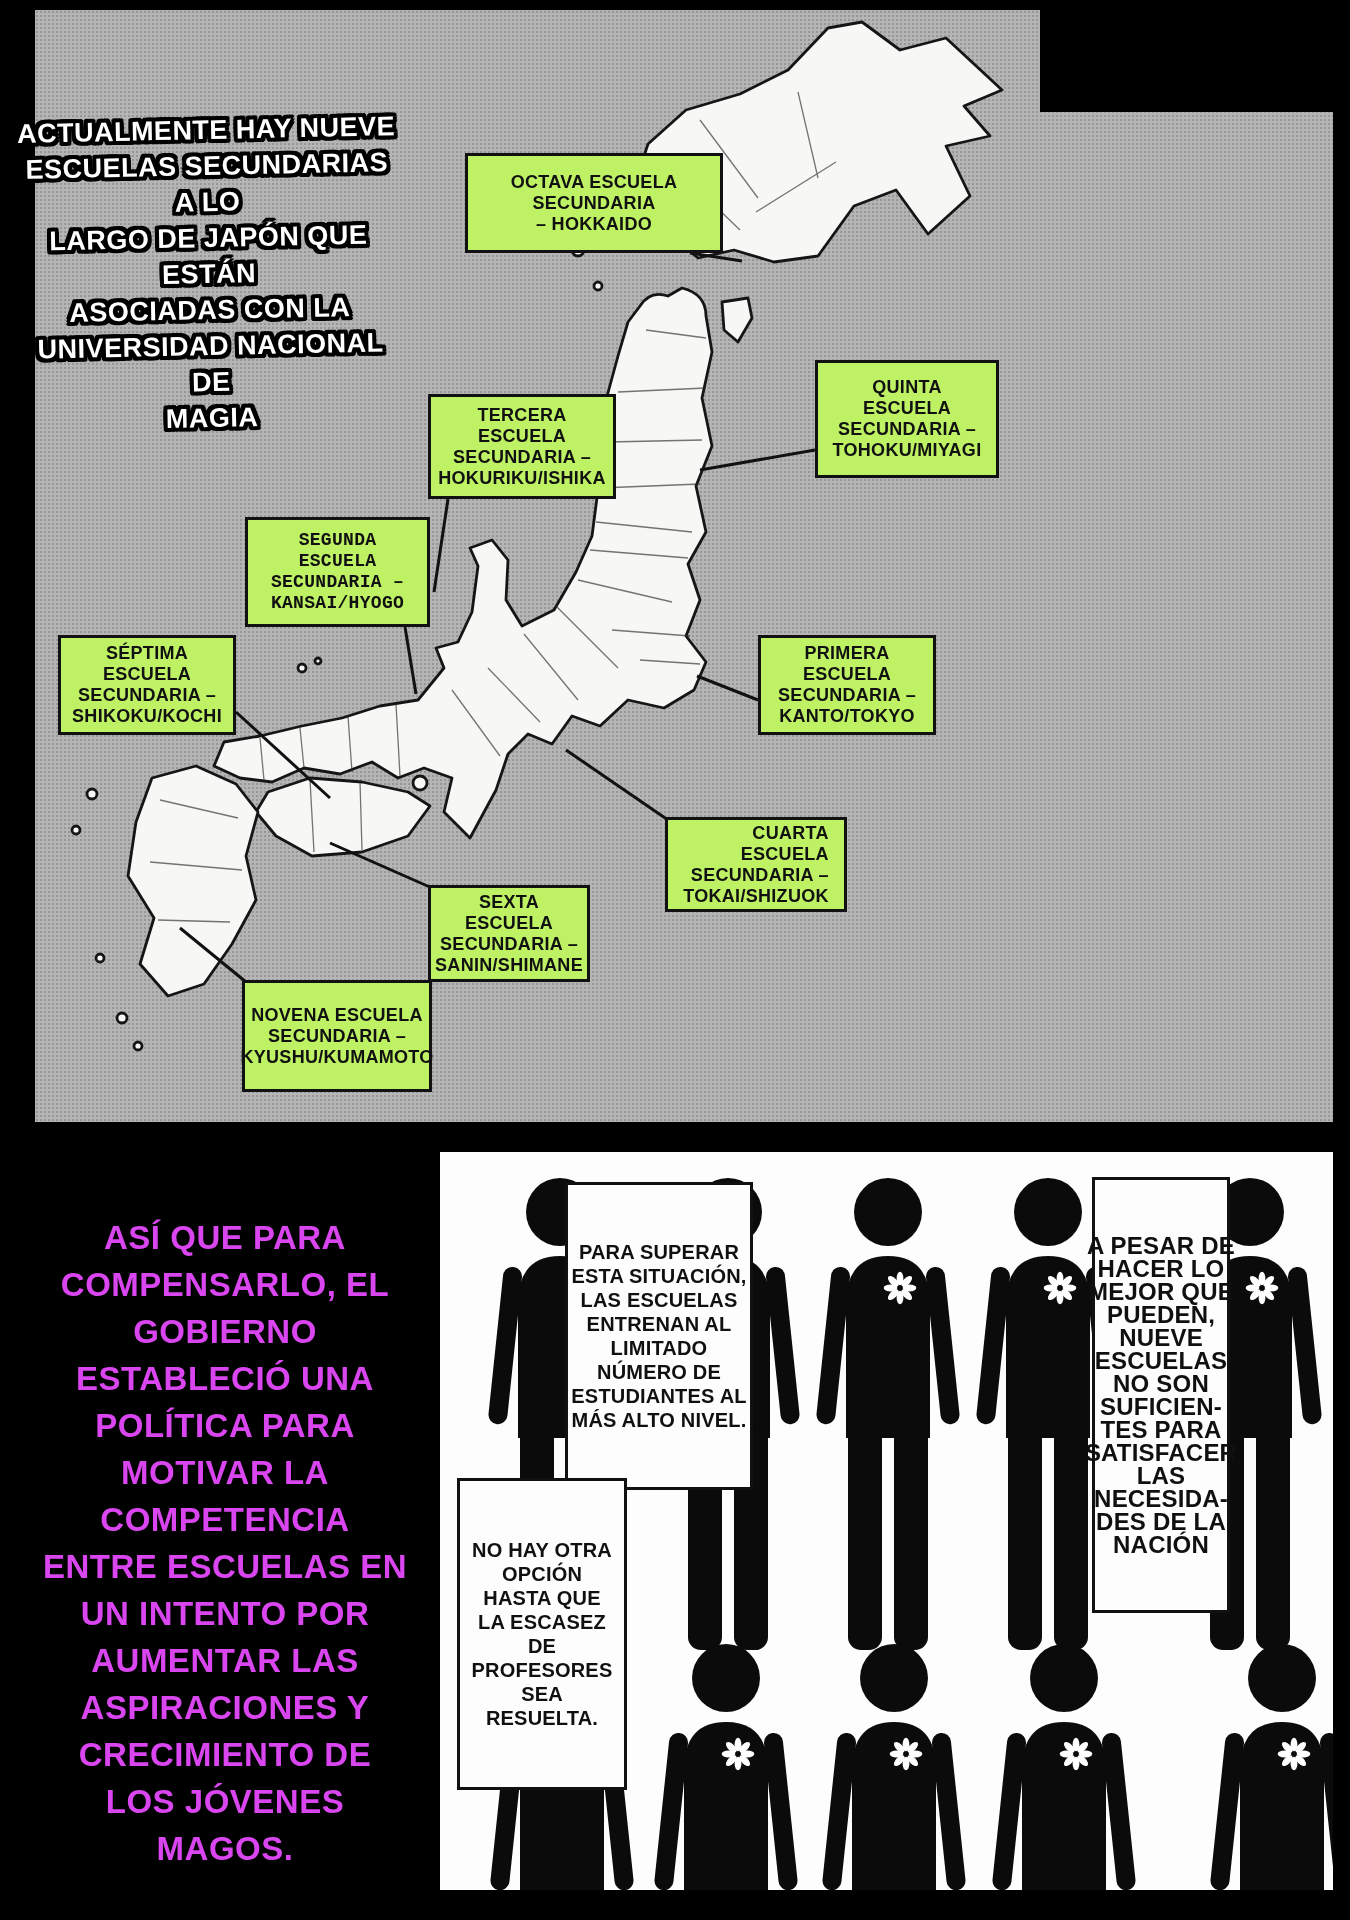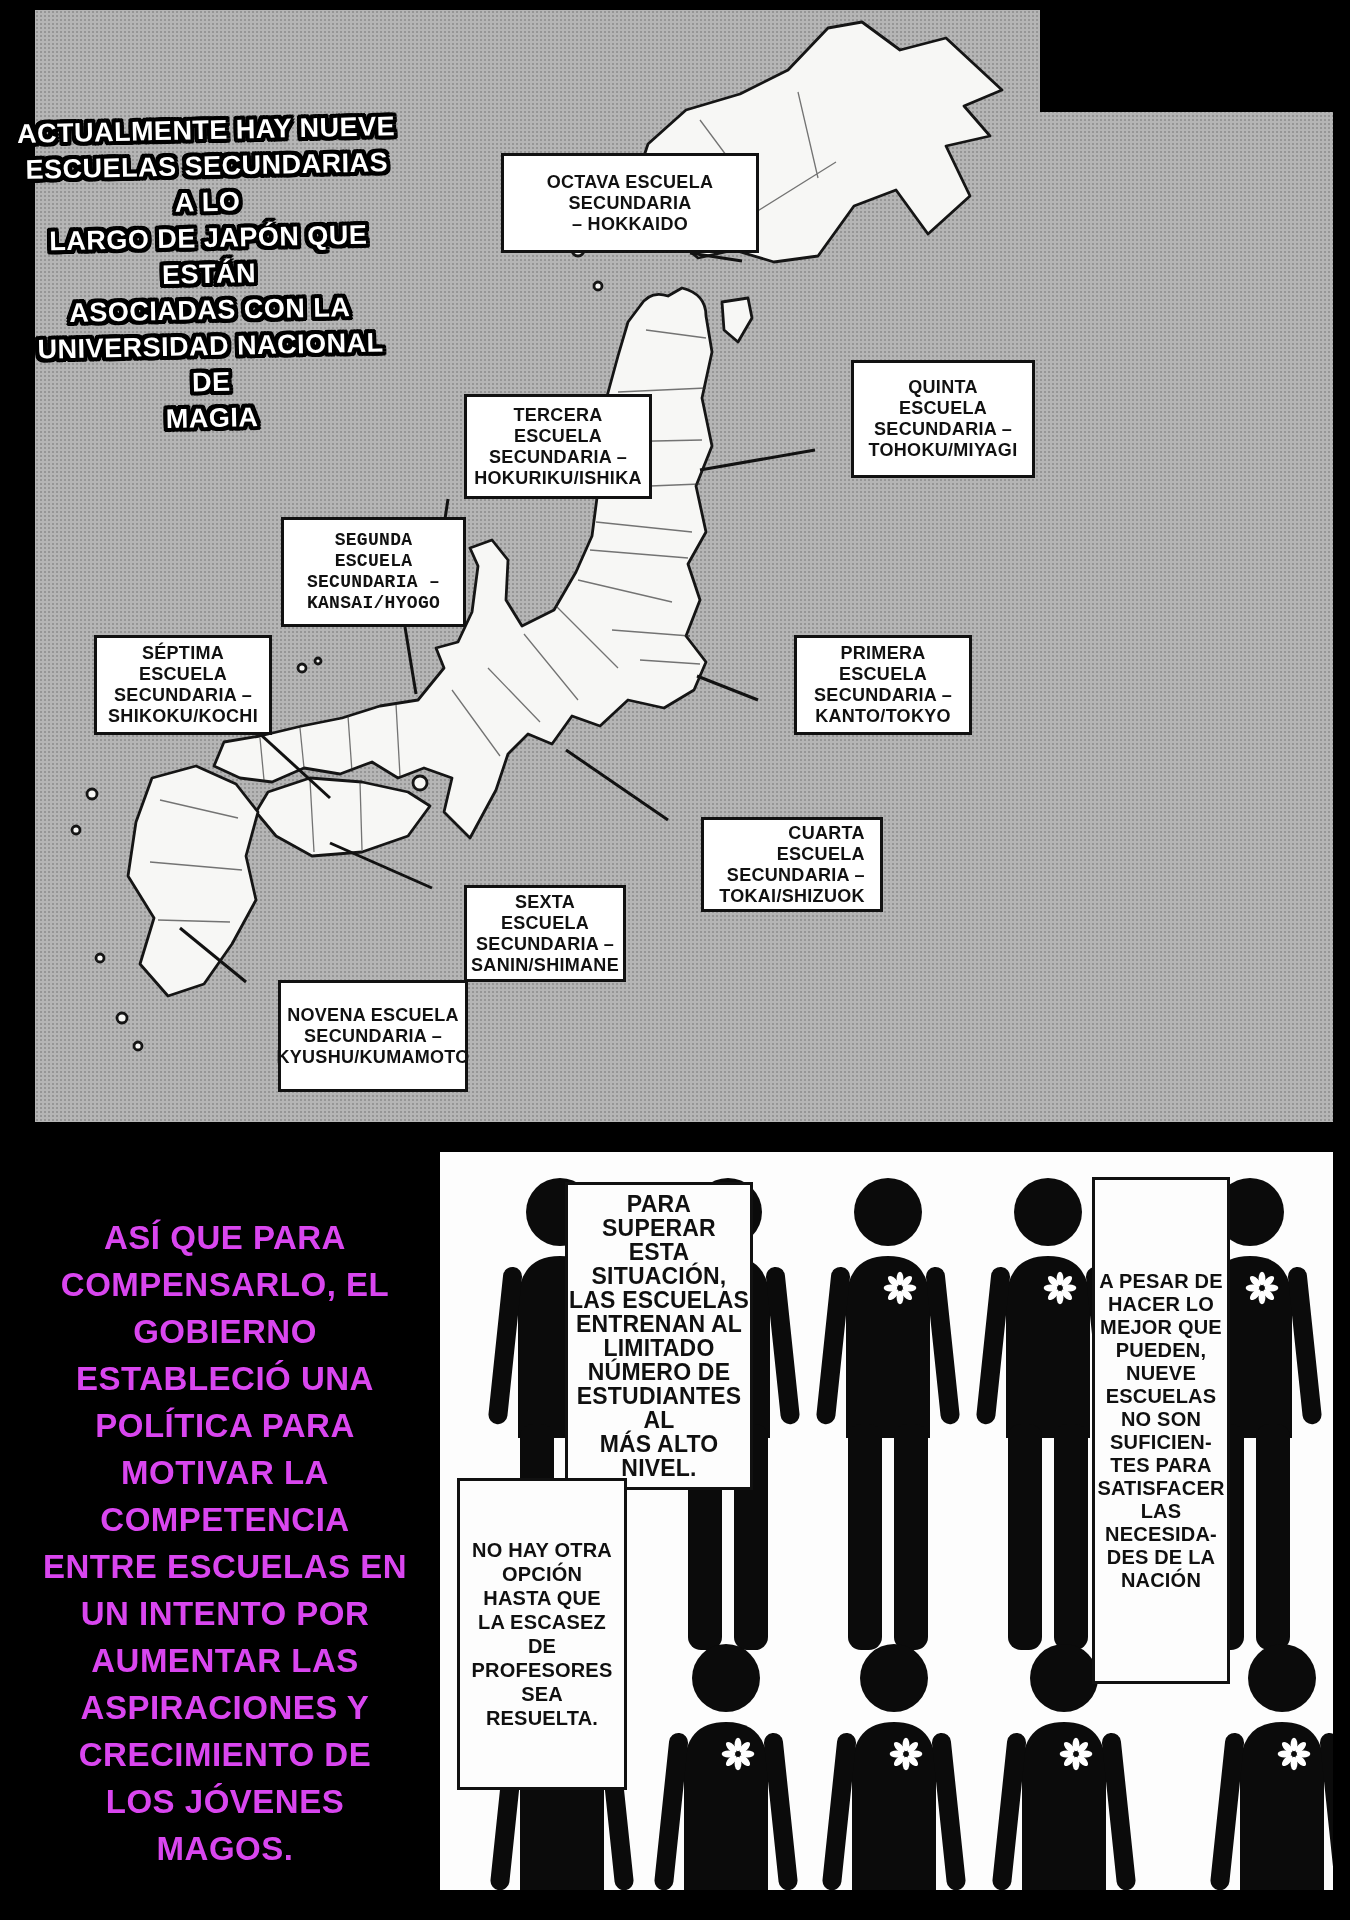--- a/index.html
+++ b/index.html
@@ -14,24 +14,24 @@
   .land{fill:#f7f7f5;stroke:#151515;stroke-width:2.8;stroke-linejoin:round;}
   .pref{fill:none;stroke:#2c2c2c;stroke-width:1.3;opacity:.65;}
   #connector-lines line{stroke:#111;stroke-width:3;}
   #narration-top{position:absolute;left:18px;top:112px;width:382px;text-align:center;
     font-weight:bold;font-size:27px;line-height:36px;color:#fff;white-space:pre-line;
     transform:rotate(-1.2deg);letter-spacing:.5px;
     text-shadow:-3px -3px 0 #000,3px -3px 0 #000,-3px 3px 0 #000,3px 3px 0 #000,
       -4px 0 0 #000,4px 0 0 #000,0 -4px 0 #000,0 4px 0 #000,
       -3px -4px 0 #000,3px 4px 0 #000,4px 3px 0 #000,-4px -3px 0 #000,
       4px -3px 0 #000,-4px 3px 0 #000,3px -4px 0 #000,-3px 4px 0 #000;}
-  .map-label{position:absolute;background:#ffffff;border:3px solid #111;box-sizing:border-box;
+  .map-label{position:absolute;background:#bef264;border:3px solid #111;box-sizing:border-box;
     display:flex;align-items:center;justify-content:center;text-align:center;
     font-weight:bold;font-size:18px;line-height:21px;color:#111;white-space:pre-line;
-    letter-spacing:.3px;padding:16px;margin-left:36px;}
+    letter-spacing:.3px;padding:16px;}
   #bottom-panel{position:absolute;left:0;top:1122px;width:1350px;height:798px;background:#000;}
   #narration-bottom{position:absolute;left:10px;top:1214px;width:430px;text-align:center;
     font-weight:bold;font-size:33px;line-height:47px;color:#d946ef;white-space:pre-line;letter-spacing:.5px;}
   #crowd-panel{position:absolute;left:440px;top:1152px;width:893px;height:738px;
     background:#fdfdfd;overflow:hidden;}
   #crowd-svg{position:absolute;left:0;top:0;}
   .speech-box{position:absolute;background:#fdfdfd;border:3px solid #111;box-sizing:border-box;
     display:flex;align-items:center;justify-content:center;text-align:center;
     font-weight:bold;color:#101010;white-space:pre-line;letter-spacing:.2px;}
 </style>
@@ -154,37 +154,37 @@
         <use href="#flower-symbol" transform="translate(466,602)"></use>
         <use href="#person-symbol" transform="translate(554,486)"></use>
         <use href="#flower-symbol" transform="translate(636,602)"></use>
         <use href="#person-symbol" transform="translate(772,486)"></use>
         <use href="#flower-symbol" transform="translate(854,602)"></use>
       </g>
   </svg>
 </div>
 
 <div id="speech-layer">
-    <div class="speech-box" style="left: 565px; top: 1182px; width: 188px; height: 308px; font-size: 23px; line-height: 24px;">PARA SUPERAR
+    <div class="speech-box" style="left: 565px; top: 1182px; width: 188px; height: 308px; font-size: 20px; line-height: 24px;">PARA SUPERAR
 ESTA SITUACIÓN,
 LAS ESCUELAS
 ENTRENAN AL
 LIMITADO
 NÚMERO DE
 ESTUDIANTES AL
 MÁS ALTO NIVEL.</div>
     <div class="speech-box" style="left: 457px; top: 1478px; width: 170px; height: 312px; font-size: 20px; line-height: 24px;">NO HAY OTRA
 OPCIÓN
 HASTA QUE
 LA ESCASEZ
 DE
 PROFESORES
 SEA
 RESUELTA.</div>
-    <div class="speech-box" style="left: 1092px; top: 1177px; width: 138px; height: 507px; font-size: 20px; line-height: 23px;">A PESAR DE
+    <div class="speech-box" style="left: 1092px; top: 1177px; width: 138px; height: 436px; font-size: 24px; line-height: 23px;">A PESAR DE
 HACER LO
 MEJOR QUE
 PUEDEN,
 NUEVE
 ESCUELAS
 NO SON
 SUFICIEN-
 TES PARA
 SATISFACER
 LAS

